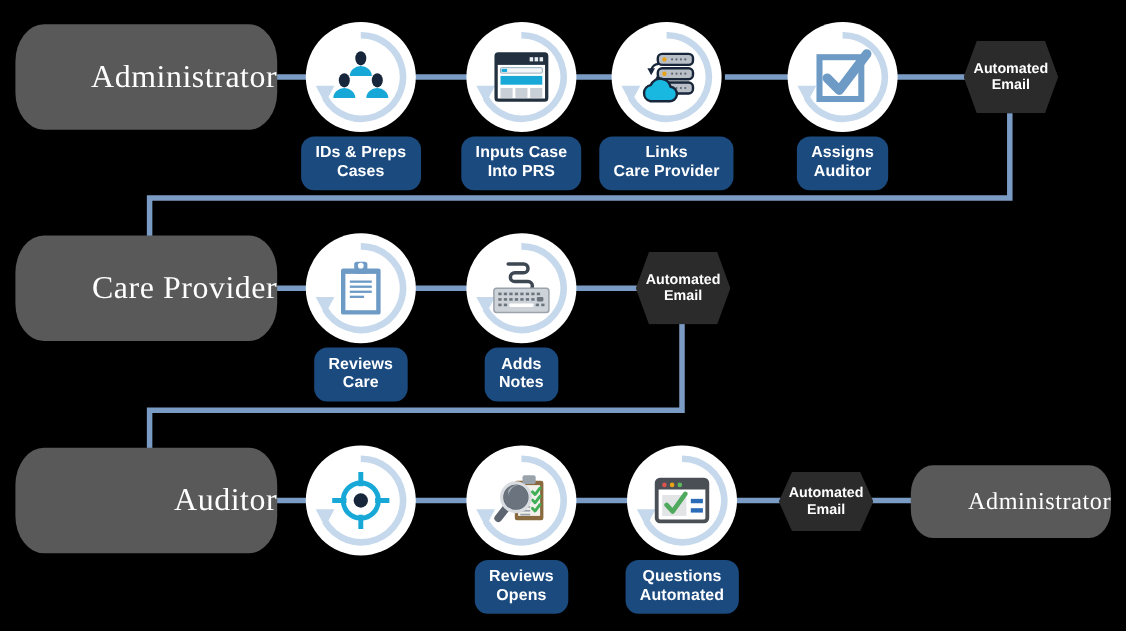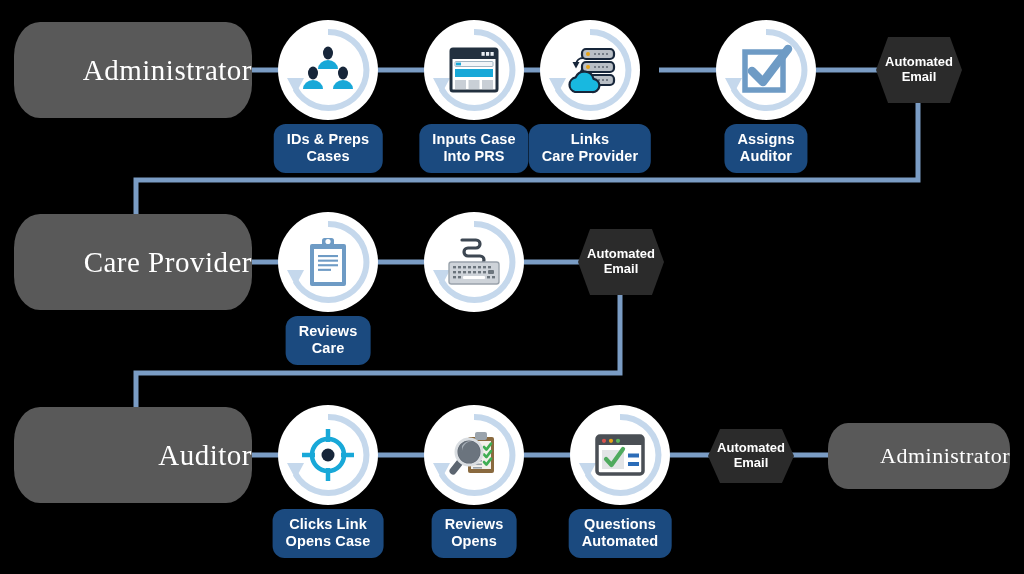--- a/index.html
+++ b/index.html
@@ -178,21 +178,21 @@
         <rect x="22.5" y="38" width="11" height="9" fill="#c9cfd6"></rect>
         <rect x="36" y="38" width="11" height="9" fill="#c9cfd6"></rect>
       </svg>
     </div>
     <div class="badge">
       <span class="ln">Inputs Case</span>
       <span class="ln">Into PRS</span>
     </div>
   </div>
 
-  <div class="step" style="left:540px; top:20px; width:100px; height:155px;">
+  <div class="step" style="left:556px; top:20px; width:100px; height:155px;">
     <div class="circle">
       <svg class="arcring" viewBox="0 0 88 88">
         <path d="M 44 6 A 38 38 0 1 1 11.5 63" fill="none" stroke="#c5d8ec" stroke-width="6"></path>
         <polygon points="3,52 20,52 11.5,68" fill="#c5d8ec"></polygon>
       </svg>
       <svg class="glyph" viewBox="0 0 56 56">
         <g stroke="#17263a" stroke-width="2.2">
           <rect x="20" y="7" width="32" height="10" rx="4" fill="#b9bfc6"></rect>
           <rect x="20" y="20" width="32" height="10" rx="4" fill="#b9bfc6"></rect>
           <rect x="20" y="33" width="32" height="10" rx="4" fill="#b9bfc6"></rect>
@@ -307,20 +307,24 @@
           <rect x="37" y="37" width="3" height="2.4"></rect>
           <rect x="42" y="36" width="6" height="4" rx="1"></rect>
           <rect x="7" y="42" width="3" height="2.4"></rect>
           <rect x="12" y="42" width="3" height="2.4"></rect>
           <rect x="17" y="42" width="22" height="3" rx="1" fill="#ffffff"></rect>
           <rect x="41" y="42" width="3" height="2.4"></rect>
             <rect x="46" y="42" width="3" height="2.4"></rect>
         </g>
       </svg>
     </div>
+    <div class="badge">
+      <span class="ln">Adds</span>
+      <span class="ln">Notes</span>
+    </div>
   </div>
 
   <div class="hexnode" style="left:578px; top:229px; width:86px; height:66px;">
     <span class="hexlabel">
       <span class="ln">Automated</span>
       <span class="ln">Email</span>
     </span>
   </div>
 
   <div class="role-box" style="left:14px; top:407px; width:238px; height:96px;">
@@ -336,24 +340,20 @@
       <svg class="glyph" viewBox="0 0 56 56">
         <circle cx="28" cy="28" r="16" fill="none" stroke="#18a8d8" stroke-width="4.5"></circle>
         <circle cx="28" cy="28" r="6.5" fill="#17263a"></circle>
         <g stroke="#18a8d8" stroke-width="4.5" stroke-linecap="butt">
           <line x1="28" y1="2" x2="28" y2="15"></line>
           <line x1="28" y1="41" x2="28" y2="54"></line>
           <line x1="2" y1="28" x2="15" y2="28"></line>
           <line x1="41" y1="28" x2="54" y2="28"></line>
         </g>
       </svg>
-    </div>
-    <div class="badge">
-      <span class="ln">Clicks Link</span>
-      <span class="ln">Opens Case</span>
     </div>
   </div>
 
   <div class="step" style="left:424px; top:405px; width:100px; height:155px;">
     <div class="circle">
       <svg class="arcring" viewBox="0 0 88 88">
         <path d="M 44 6 A 38 38 0 1 1 11.5 63" fill="none" stroke="#c5d8ec" stroke-width="6"></path>
         <polygon points="3,52 20,52 11.5,68" fill="#c5d8ec"></polygon>
       </svg>
       <svg class="glyph" viewBox="0 0 56 56">

